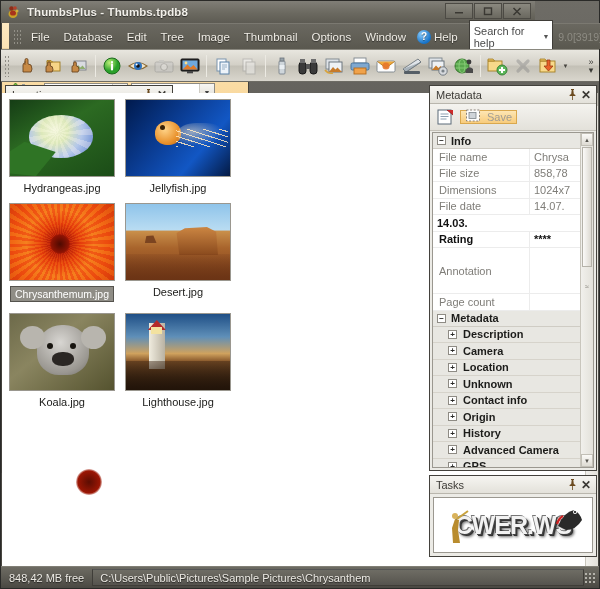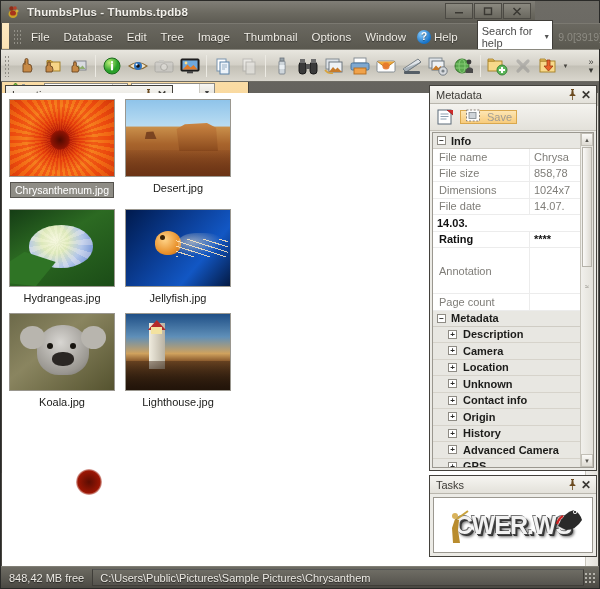--- a/index.html
+++ b/index.html
@@ -55,21 +55,21 @@
     text-shadow:0 1px 1px rgba(0,0,0,.5); white-space:nowrap;
   }
   .menuitem.help { display:flex; align-items:center; gap:3px; padding-left:4px;}
   .helpball {
     width:14px;height:14px;border-radius:50%;
     background:radial-gradient(circle at 35% 30%,#8fd0ff,#1572c8 70%);
     color:#fff;font-size:10px;font-weight:bold;display:flex;
     align-items:center;justify-content:center; flex:none;
   }
   .helpsearch {
-    margin-left:12px; width:122px; height:34px;
+    margin-left:4px; width:122px; height:34px;
     background:#fff; border:1px solid #3f3d38;
     display:flex;align-items:center; padding-left:4px;
     color:#4a4a4a; font-size:11px;
   }
   .helpsearch .dd {
     margin-left:auto; width:14px; height:16px; display:flex;
     align-items:center;justify-content:center; color:#555; font-size:7px;
   }
   .verlabel { color:#8d8b83; font-size:10.5px; margin-left:5px; white-space:nowrap;text-align:right;}
 
@@ -816,55 +816,55 @@
           <span class="dd">▼</span>
         </span>
       </div>
     </div>
 
     <div class="thumbs">
       <div id="thumb-rows">
           <div class="trow2">
             <div class="tcell">
               <div class="timg">
-                <div style="position:absolute;inset:0;background:radial-gradient(circle at 48% 52%,#6e1003 0%,#b92008 13%,#e8470d 30%,#f4701a 50%,#ef5a11 72%,#d9430a 100%);"></div>
-                <div style="position:absolute;inset:0;background:repeating-conic-gradient(from 0deg at 48% 52%,rgba(255,255,255,.15) 0deg 4.5deg,rgba(0,0,0,.18) 4.5deg 9deg);mix-blend-mode:overlay;"></div>
-                <div style="position:absolute;left:48%;top:52%;width:20px;height:20px;transform:translate(-50%,-50%);border-radius:50%;background:radial-gradient(circle,#4d0a01 0%,#8d1303 60%,transparent 78%);"></div>
-              </div>
-              <div class="tname-wrap"><span class="tname sel">Chrysanthemum.jpg</span></div>
-            </div>
-            <div class="tcell">
-              <div class="timg">
-                <div style="position:absolute;inset:0;background:linear-gradient(180deg,#8fc4ea 0%,#b9dcf2 34%,#c98f4a 36%,#a8642c 58%,#7c3e1a 100%);"></div>
-                <div style="position:absolute;left:46%;top:28%;width:46px;height:30px;background:linear-gradient(180deg,#d08a45,#8a4a1d);clip-path:polygon(12% 100%,6% 26%,24% 10%,72% 6%,92% 22%,96% 100%);"></div>
-                <div style="position:absolute;left:18%;top:40%;width:12px;height:9px;background:#7b4420;clip-path:polygon(0 100%,14% 18%,72% 12%,100% 100%);"></div>
-                <div style="position:absolute;left:0;right:0;bottom:0;height:34%;background:linear-gradient(180deg,rgba(120,62,28,.2),#6b3415);"></div>
-              </div>
-              <div class="tname-wrap"><span class="tname">Desert.jpg</span></div>
-            </div>
-          </div>
-          <div class="trow2">
-            <div class="tcell">
-              <div class="timg">
                 <div style="position:absolute;inset:0;background:linear-gradient(150deg,#153d15 0%,#2c6a22 40%,#1b4c17 100%);"></div>
                 <div style="position:absolute;left:18%;top:20%;width:62%;height:56%;border-radius:50%;background:radial-gradient(circle at 40% 35%,#f4f6d8 0%,#dfe9b2 28%,#b9c8e8 58%,#8fa4d8 78%,#6f86c0 100%);"></div>
                 <div style="position:absolute;left:18%;top:20%;width:62%;height:56%;border-radius:50%;background:repeating-conic-gradient(from 10deg at 45% 42%,rgba(255,255,255,.25) 0 12deg,rgba(90,120,180,.25) 12deg 24deg);mix-blend-mode:overlay;"></div>
                 <div style="position:absolute;left:-6%;top:55%;width:50%;height:45%;background:#2f7425;clip-path:polygon(0 40%,40% 0,100% 30%,62% 100%,8% 92%);"></div>
               </div>
               <div class="tname-wrap"><span class="tname">Hydrangeas.jpg</span></div>
             </div>
             <div class="tcell">
               <div class="timg">
                 <div style="position:absolute;inset:0;background:linear-gradient(130deg,#001a4d 0%,#0b3e96 42%,#1257c4 70%,#041a44 100%);"></div>
                 <div style="position:absolute;left:28%;top:28%;width:26px;height:24px;border-radius:50% 50% 45% 45%;background:radial-gradient(circle at 38% 35%,#ffd489,#e8902a 62%,#b4641a 100%);"></div>
                 <div style="position:absolute;left:33%;top:33%;width:5px;height:5px;border-radius:50%;background:#3a2206;"></div>
                 <div style="position:absolute;left:48%;top:38%;width:50%;height:24%;background:repeating-linear-gradient(18deg,rgba(255,232,190,.85) 0 1px,transparent 1px 5px);"></div>
                 <div style="position:absolute;left:50%;top:30%;width:44%;height:30%;border-radius:40%;background:radial-gradient(ellipse at 30% 40%,rgba(255,240,210,.55),transparent 68%);"></div>
               </div>
               <div class="tname-wrap"><span class="tname">Jellyfish.jpg</span></div>
+            </div>
+          </div>
+          <div class="trow2">
+            <div class="tcell">
+              <div class="timg">
+                <div style="position:absolute;inset:0;background:radial-gradient(circle at 48% 52%,#6e1003 0%,#b92008 13%,#e8470d 30%,#f4701a 50%,#ef5a11 72%,#d9430a 100%);"></div>
+                <div style="position:absolute;inset:0;background:repeating-conic-gradient(from 0deg at 48% 52%,rgba(255,255,255,.15) 0deg 4.5deg,rgba(0,0,0,.18) 4.5deg 9deg);mix-blend-mode:overlay;"></div>
+                <div style="position:absolute;left:48%;top:52%;width:20px;height:20px;transform:translate(-50%,-50%);border-radius:50%;background:radial-gradient(circle,#4d0a01 0%,#8d1303 60%,transparent 78%);"></div>
+              </div>
+              <div class="tname-wrap"><span class="tname sel">Chrysanthemum.jpg</span></div>
+            </div>
+            <div class="tcell">
+              <div class="timg">
+                <div style="position:absolute;inset:0;background:linear-gradient(180deg,#8fc4ea 0%,#b9dcf2 34%,#c98f4a 36%,#a8642c 58%,#7c3e1a 100%);"></div>
+                <div style="position:absolute;left:46%;top:28%;width:46px;height:30px;background:linear-gradient(180deg,#d08a45,#8a4a1d);clip-path:polygon(12% 100%,6% 26%,24% 10%,72% 6%,92% 22%,96% 100%);"></div>
+                <div style="position:absolute;left:18%;top:40%;width:12px;height:9px;background:#7b4420;clip-path:polygon(0 100%,14% 18%,72% 12%,100% 100%);"></div>
+                <div style="position:absolute;left:0;right:0;bottom:0;height:34%;background:linear-gradient(180deg,rgba(120,62,28,.2),#6b3415);"></div>
+              </div>
+              <div class="tname-wrap"><span class="tname">Desert.jpg</span></div>
             </div>
           </div>
           <div class="trow2">
             <div class="tcell">
               <div class="timg">
                 <div style="position:absolute;inset:0;background:linear-gradient(140deg,#6d6a4a 0%,#8a8560 40%,#55532f 100%);"></div>
                 <div style="position:absolute;left:26%;top:14%;width:50%;height:66%;border-radius:48% 48% 42% 42%;background:radial-gradient(circle at 45% 35%,#d8d6d2,#9a9791 70%,#6e6b66 100%);"></div>
                 <div style="position:absolute;left:10%;top:16%;width:24%;height:30%;border-radius:50%;background:#b8b5ae;"></div>
                 <div style="position:absolute;right:8%;top:16%;width:24%;height:30%;border-radius:50%;background:#b8b5ae;"></div>
                 <div style="position:absolute;left:40%;top:50%;width:22%;height:18%;border-radius:45%;background:#2b2724;"></div>

